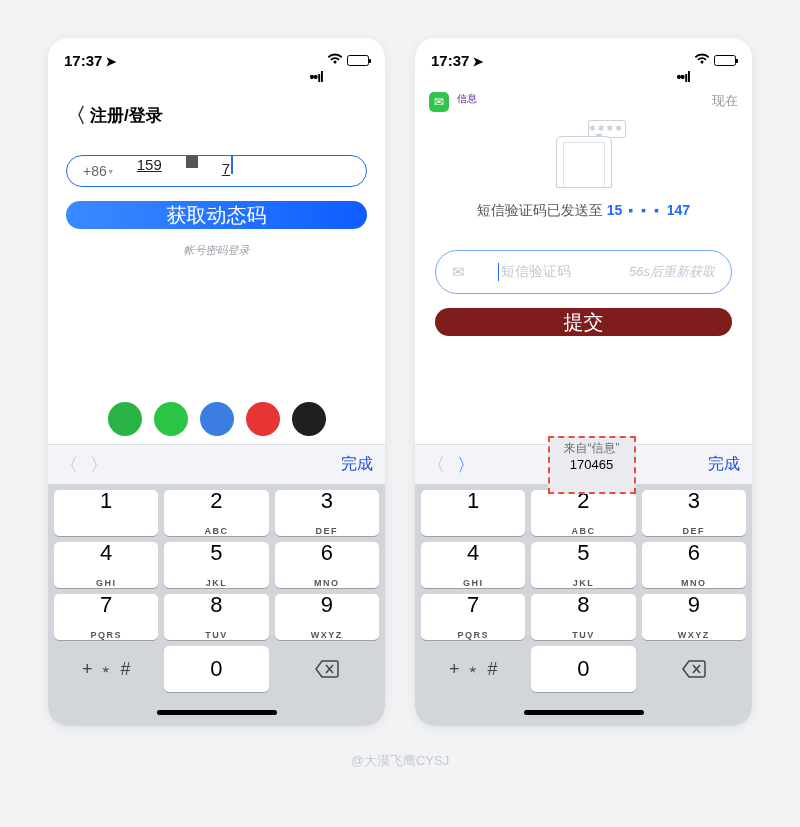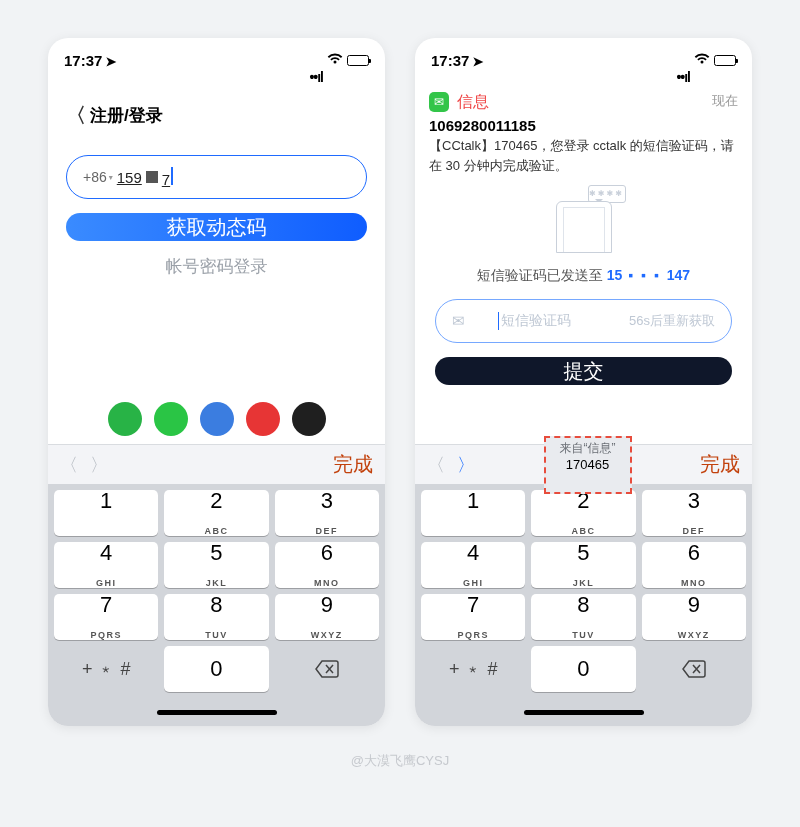--- a/index.html
+++ b/index.html
@@ -12,66 +12,66 @@
   .battery::after { content:""; position:absolute; right:-3px; top:3px; width:2px; height:4px; background:#000; border-radius:0 1px 1px 0; }
   .battery .fill { background:#000; width:100%; height:100%; border-radius:1px; }
   .signal { font-size:14px; letter-spacing:-1px;margin-top:33px; }
   .wifi { font-size:13px; }
   .loc-arrow { font-size:13px; margin-left:3px; }
 
   .content { flex:1; padding:14px 18px 0; position:relative; }
   .back-title { display:flex; align-items:center; gap:4px; font-size:17px; font-weight:600; margin:6px 0 26px 0; }
   .chevron { font-size:20px; color:#333; }
 
-  .phone-input { border:1.5px solid #1f6bff; border-radius:30px; height:44px; display:flex; align-items:center; padding:0 16px; font-size:15px; color:#333; gap:4px; }
+  .phone-input { border:1.5px solid #1f6bff; border-radius:30px; height:32px; display:flex; padding:0 16px; font-size:15px; color:#333; gap:24px; }
   .cc { color:#666; font-size:14px; display:flex; align-items:center; gap:2px; }
   .cc-tri { font-size:8px; color:#999; }
   .phone-input .seg { color:#222;text-decoration:underline; }
   .mask-block { width:12px; height:12px; background:#555; display:inline-block; }
   .cursor-bar { display:inline-block; width:1.5px; height:18px; background:#1f6bff; margin-left:1px; }
 
   .primary-btn { margin-top:14px; height:28px; border-radius:30px; background:linear-gradient(90deg,#3a8bff,#0f5dff); color:#fff; font-size:20px; display:flex; align-items:center; justify-content:center; }
-  .primary-btn.light { background:#0f172a; }
-
-  .alt-login { text-align:center; color:#9aa0a8; font-size:17px; margin-top:14px; }
+  .primary-btn.light { background:#7f1d1d; }
+
+  .alt-login { text-align:center; color:#9aa0a8; font-size:11px; margin-top:14px;font-style:italic; }
 
   .social-row { position:absolute; bottom:8px; left:0; right:0; display:flex; justify-content:center; gap:12px; }
   .social { width:34px; height:34px; border-radius:50%; }
 
   
   .notif { padding:10px 14px 4px; display:flex; align-items:flex-start; gap:8px; }
   .notif-icon { width:20px; height:20px; background:#33c549; border-radius:5px; display:flex; align-items:center; justify-content:center; color:#fff; font-size:12px; }
-  .notif-label { flex:1; color:#ef4444; font-size:16px; }
+  .notif-label { flex:1; color:#4c1d95; font-size:10px; }
   .notif-time { color:#999; font-size:13px; }
   .sms-body { padding:0 14px 6px; }
   .sender { font-size:15px; font-weight:700; margin-bottom:2px; }
   .sms-text { font-size:13px; line-height:1.5; color:#333; }
 
   .content-r { padding:6px 20px 0; text-align:center; }
   .phone-illus { display:inline-block; width:72px; height:64px; position:relative; margin:2px auto 10px; }
   .phone-illus .device { width:56px; height:52px; border:1.5px solid #c9d0da; border-radius:6px 6px 0 0; background:#fff; position:absolute; bottom:0; left:8px; }
   .phone-illus .device::before { content:""; position:absolute; top:5px; left:6px; right:6px; bottom:0; border:1px solid #dfe4eb; border-bottom:none; }
   .phone-illus .bubble { position:absolute; top:-4px; right:-6px; width:38px; height:18px; border:1.5px solid #c9d0da; border-radius:3px; background:#fff; font-size:8px; letter-spacing:2px; line-height:16px; color:#c9d0da; }
   .phone-illus .bubble::after { content:""; position:absolute; bottom:-5px; left:6px; border:4px solid transparent; border-top-color:#c9d0da; }
 
-  .sent-line { font-size:14px; color:#555; margin-bottom:14px; }
+  .sent-line { font-size:14px; color:#555; margin-bottom:30px; }
   .sent-line .hl { color:#1f6bff; font-weight:600; }
   .sent-line .dots { color:#1f6bff; letter-spacing:2px; }
 
   .code-input { border:1.5px solid #76a8ff; border-radius:30px; height:44px; display:flex; align-items:center; padding:0 16px; font-size:14px; gap:8px; }
   .env-icon { color:#bfc8d4; font-size:15px; }
   .code-input .ph { color:#bfc8d4; flex:1; text-align:left; display:flex; align-items:center;margin-left:24px; }
-  .resend { color:#bfc8d4; font-size:13px; }
+  .resend { color:#bfc8d4; font-size:13px;font-style:italic; }
 
   
   .kbd-wrap { background:#d2d5da; }
   .kbd-accessory { height:40px; display:flex; align-items:center; justify-content:space-between; padding:0 12px; background:#f3f4f7; border-top:1px solid #d9dce0; }
   .acc-arrows { display:flex; gap:12px; color:#b8bdc4; font-size:18px; }
   .acc-arrows .active { color:#2673ff; }
-  .acc-done { color:#c2410c; font-size:20px; font-weight:500; }
+  .acc-done { color:#1d4ed8; font-size:16px; font-weight:500; }
   .acc-center { position:relative; flex:1; display:flex; justify-content:center; }
   .autofill-callout { border:2px dashed #e74c3c; padding:2px 14px 20px; text-align:center; font-size:12px; background:#e9ebef; }
   .autofill-callout .line1 { color:#6b6f76; }
   .autofill-callout .line2 { color:#000; font-size:13px; }
 
   .kbd { padding:6px; }
   .kbd-row { display:flex; gap:6px; margin-bottom:6px; }
   .key { flex:1; background:#fff; border-radius:5px; height:46px; display:flex; flex-direction:column; align-items:center; justify-content:center; box-shadow:0 1px 0 rgba(0,0,0,.25); }
   .key .digit { font-size:22px; font-weight:400; line-height:1; }
   .key .letters { font-size:9px; letter-spacing:1.5px; color:#555; margin-top:14px; font-weight:600; }
@@ -214,24 +214,20 @@
         </span>
         <span class="battery"><span class="fill"></span></span>
       </div>
     </div>
 
     <div class="notif">
       <span class="notif-icon">✉</span>
       <span class="notif-label">信息</span>
       <span class="notif-time">现在</span>
     </div>
-    <div class="sms-body">
-      <div class="sender">1069280011185</div>
-      <div class="sms-text">【CCtalk】170465，您登录 cctalk 的短信验证码，请在 30 分钟内完成验证。</div>
-    </div>
 
     <div class="content-r">
       <div class="phone-illus">
         <div class="bubble">✱✱✱✱</div>
         <div class="device"></div>
       </div>
       <div class="sent-line">
         <span>短信验证码已发送至</span>
         <span class="hl">15</span><span class="dots"> ▪ ▪ ▪ </span><span class="hl">147</span>
       </div>

